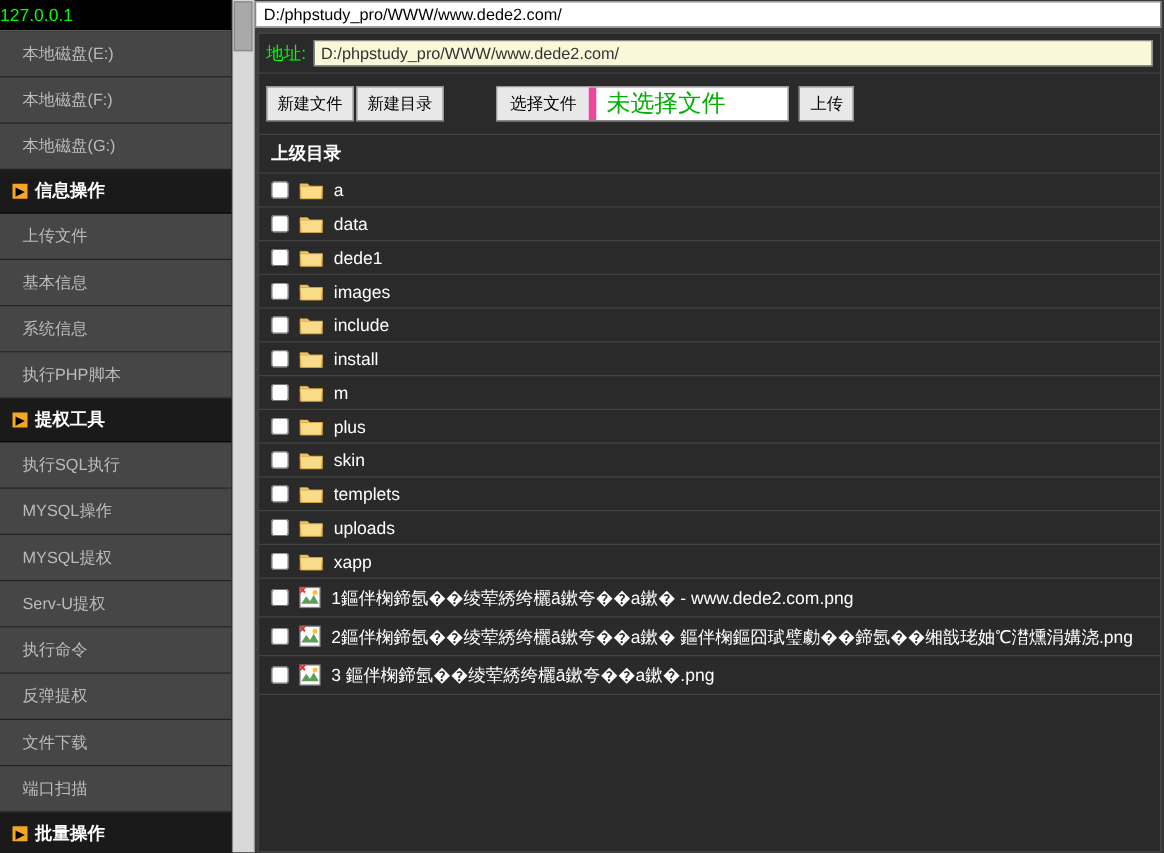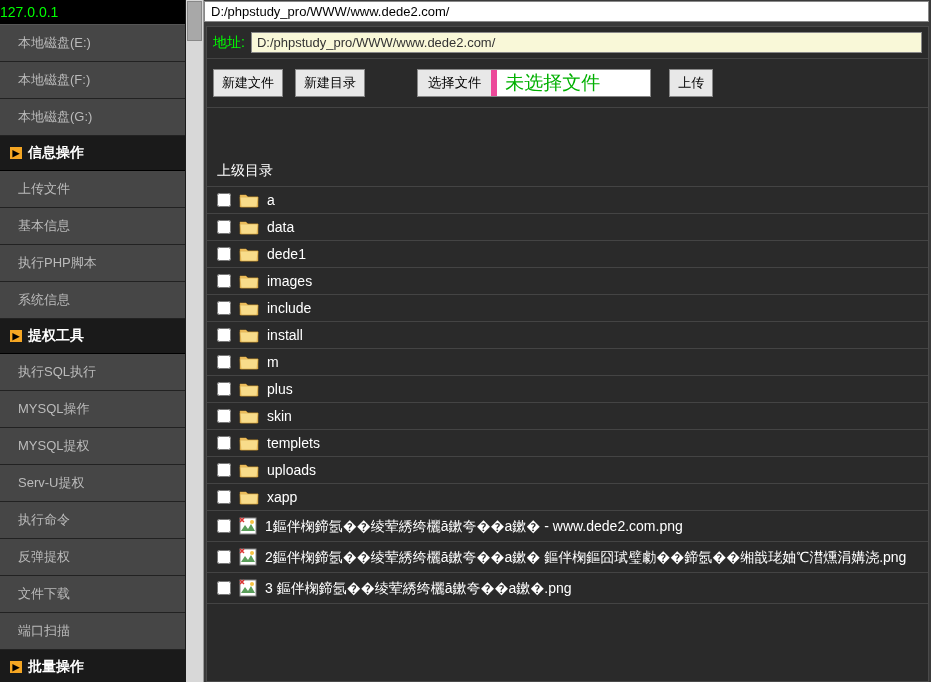--- a/index.html
+++ b/index.html
@@ -119,21 +119,21 @@
       flex: 1;
       background: #f9f8d8;
       color: #333;
       border: 1px solid #888;
       padding: 2px 5px;
       font-size: 13px;
     }
     .toolbar {
       display: flex;
       align-items: center;
-      gap: 12px;
+      gap: 2px;
       padding: 10px 6px;
       border-bottom: 1px solid #444;
     }
     .btn {
       background: #e8e8e8;
       color: #000;
       border: 1px solid #888;
       padding: 4px 8px;
       font-size: 13px;
       cursor: pointer;
@@ -160,23 +160,22 @@
     }
     .upload-btn {
       margin-left: 6px;
     }
     
     .file-list { }
     .parent-row {
       padding: 6px 10px;
       border-bottom: 1px solid #444;
       font-size: 14px;
-      font-weight: normal;
+      font-weight: bold;
       cursor: pointer;
-      margin-top: 48px;
     }
     .file-row {
       display: flex;
       align-items: center;
       gap: 8px;
       padding: 5px 10px;
       border-bottom: 1px solid #444;
       cursor: pointer;
     }
     .file-row input[type=checkbox]{
@@ -211,22 +210,22 @@
     <div id="sidebar-body">
         <div class="nav-item">本地磁盘(E:)</div>
         <div class="nav-item">本地磁盘(F:)</div>
         <div class="nav-item">本地磁盘(G:)</div>
         <div class="nav-header">
           <span class="arrow">▶</span>
           <span>信息操作</span>
         </div>
         <div class="nav-item">上传文件</div>
         <div class="nav-item">基本信息</div>
+        <div class="nav-item">系统信息</div>
         <div class="nav-item">执行PHP脚本</div>
-        <div class="nav-item">系统信息</div>
         <div class="nav-header">
           <span class="arrow">▶</span>
           <span>提权工具</span>
         </div>
         <div class="nav-item">执行SQL执行</div>
         <div class="nav-item">MYSQL操作</div>
         <div class="nav-item">MYSQL提权</div>
         <div class="nav-item">Serv-U提权</div>
         <div class="nav-item">执行命令</div>
         <div class="nav-item">反弹提权</div>

